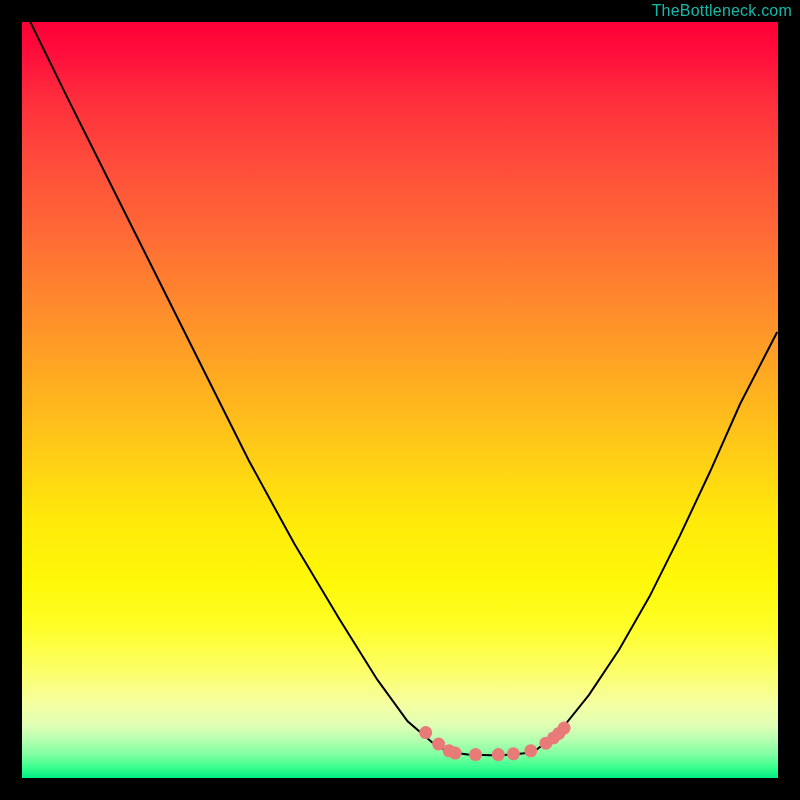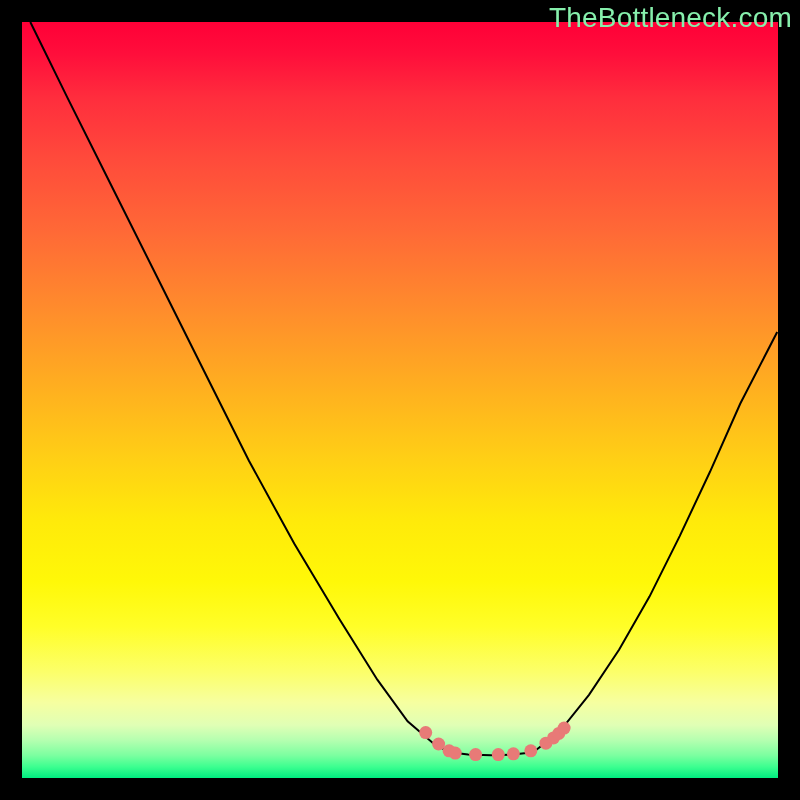--- a/index.html
+++ b/index.html
@@ -36,22 +36,22 @@
       #b5ffb0 95%,
       #7cffa0 97%,
       #3dff90 98.5%,
       #00ed80 100%
     );
   }
   .watermark {
     position: absolute;
     top: 2px;
     right: 8px;
-    color: #86efac;
-    font-size: 28px;
+    color: #14b8a6;
+    font-size: 16px;
     font-weight: 500;
     letter-spacing: 0.2px;
     user-select: none;
   }
   svg.overlay {
     position: absolute;
     left: 0;
     top: 0;
     width: 800px;
     height: 800px;

